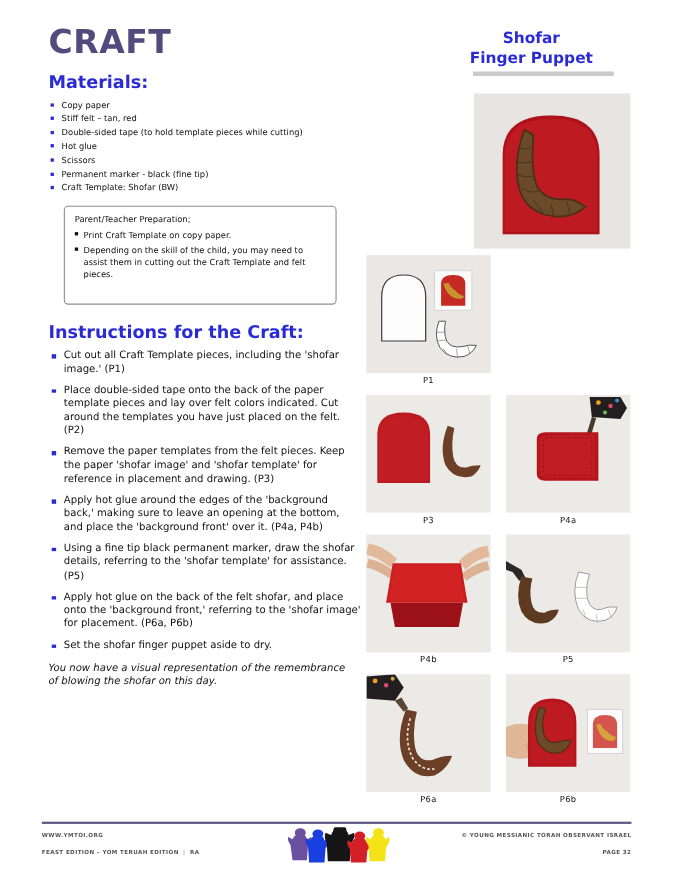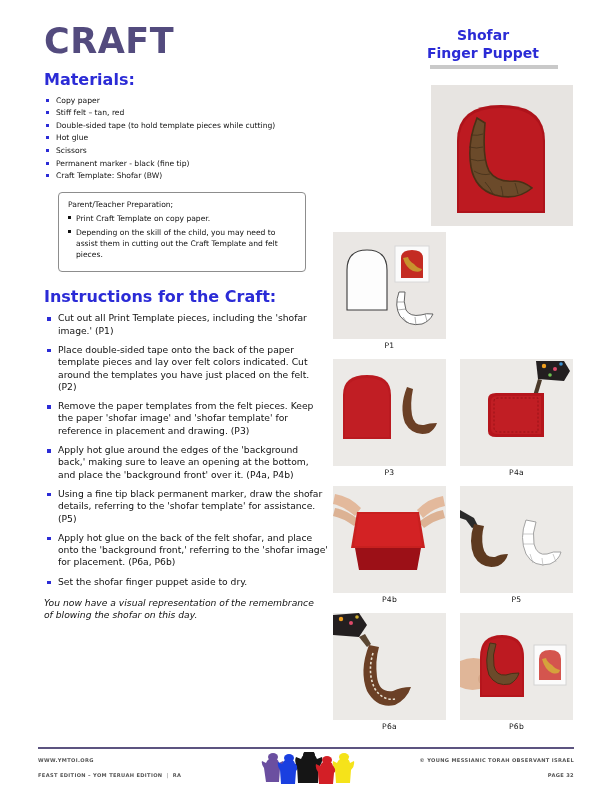--- a/index.html
+++ b/index.html
@@ -27,21 +27,21 @@
   
   .left-col {
     position: absolute;
     left: 44px;
     top: 24px;
     width: 284px;
   }
 
   .craft-title {
     font-family: "DejaVu Sans", sans-serif;
-    font-size: 35px;
+    font-size: 30px;
     font-weight: bold;
     letter-spacing: 0.5px;
     color: #534b7e;
     line-height: 1;
     margin: 0 0 12px 0;
   }
 
   .section-head {
     font-family: "DejaVu Sans", sans-serif;
     font-size: 16px;
@@ -74,21 +74,21 @@
     background: #2b2bd6;
   }
 
   
   .prep-box {
     margin-top: 10px;
     margin-left: 14px;
     width: 248px;
     border: 1px solid #8d8d8d;
     border-radius: 4px;
-    padding: 7px 9px 8px 9px;
+    padding: 7px 9px 18px 9px;
     box-sizing: border-box;
   }
   .prep-title {
     font-size: 7.6px;
     color: #111111;
     margin-bottom: 4px;
   }
   ul.prep-list {
     list-style: none;
     margin: 0;
@@ -295,21 +295,21 @@
       <div class="prep-title">Parent/Teacher Preparation;</div>
       <ul class="prep-list">
         <li>Print Craft Template on copy paper.</li>
         <li>Depending on the skill of the child, you may need to assist them in cutting out the Craft Template and felt pieces.</li>
       </ul>
     </div>
 
     <h2 class="section-head instructions-head">Instructions for the Craft:</h2>
 
     <ul class="steps">
-      <li>Cut out all Print Template pieces, including the 'shofar image.' (P1)</li>
+      <li>Cut out all Craft Template pieces, including the 'shofar image.' (P1)</li>
       <li>Place double-sided tape onto the back of the paper template pieces and lay over felt colors indicated. Cut around the templates you have just placed on the felt. (P2)</li>
       <li>Remove the paper templates from the felt pieces. Keep the paper 'shofar image' and 'shofar template' for reference in placement and drawing. (P3)</li>
       <li>Apply hot glue around the edges of the 'background back,' making sure to leave an opening at the bottom, and place the 'background front' over it. (P4a, P4b)</li>
       <li>Using a fine tip black permanent marker, draw the shofar details, referring to the 'shofar template' for assistance. (P5)</li>
       <li>Apply hot glue on the back of the felt shofar, and place onto the 'background front,' referring to the 'shofar image' for placement. (P6a, P6b)</li>
       <li>Set the shofar finger puppet aside to dry.</li>
     </ul>
 
     <div class="closing-note">You now have a visual representation of the remembrance of blowing the shofar on this day.</div>
   </div>

